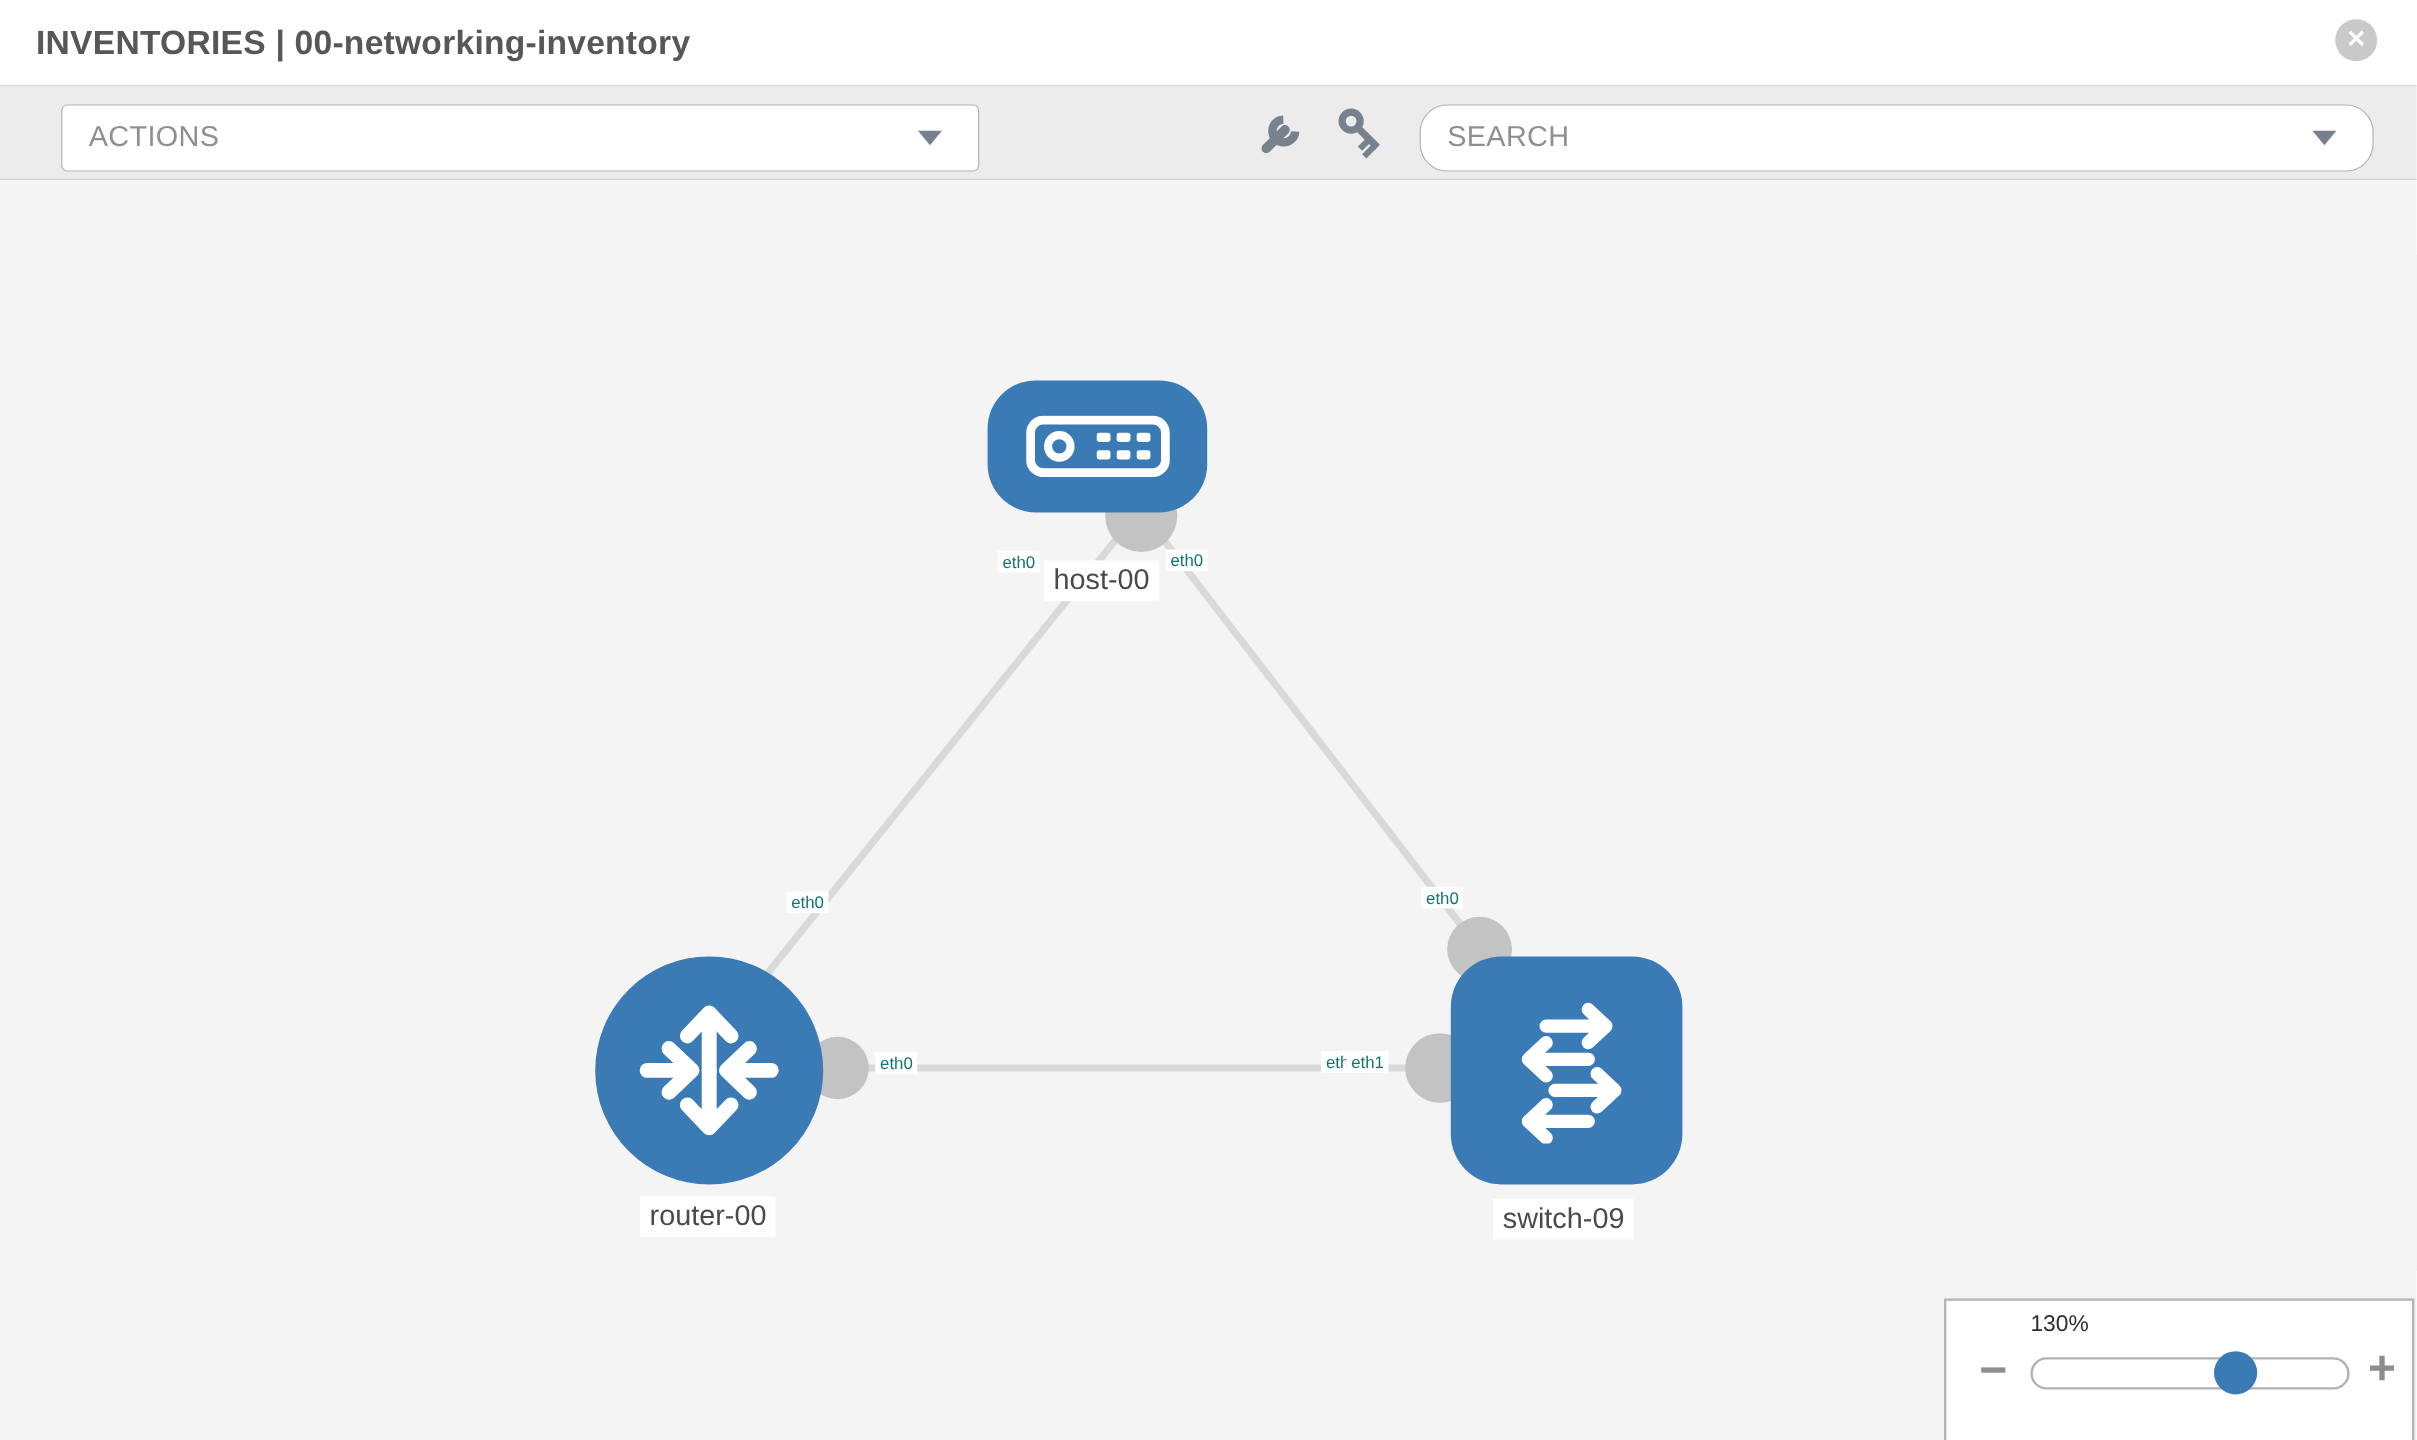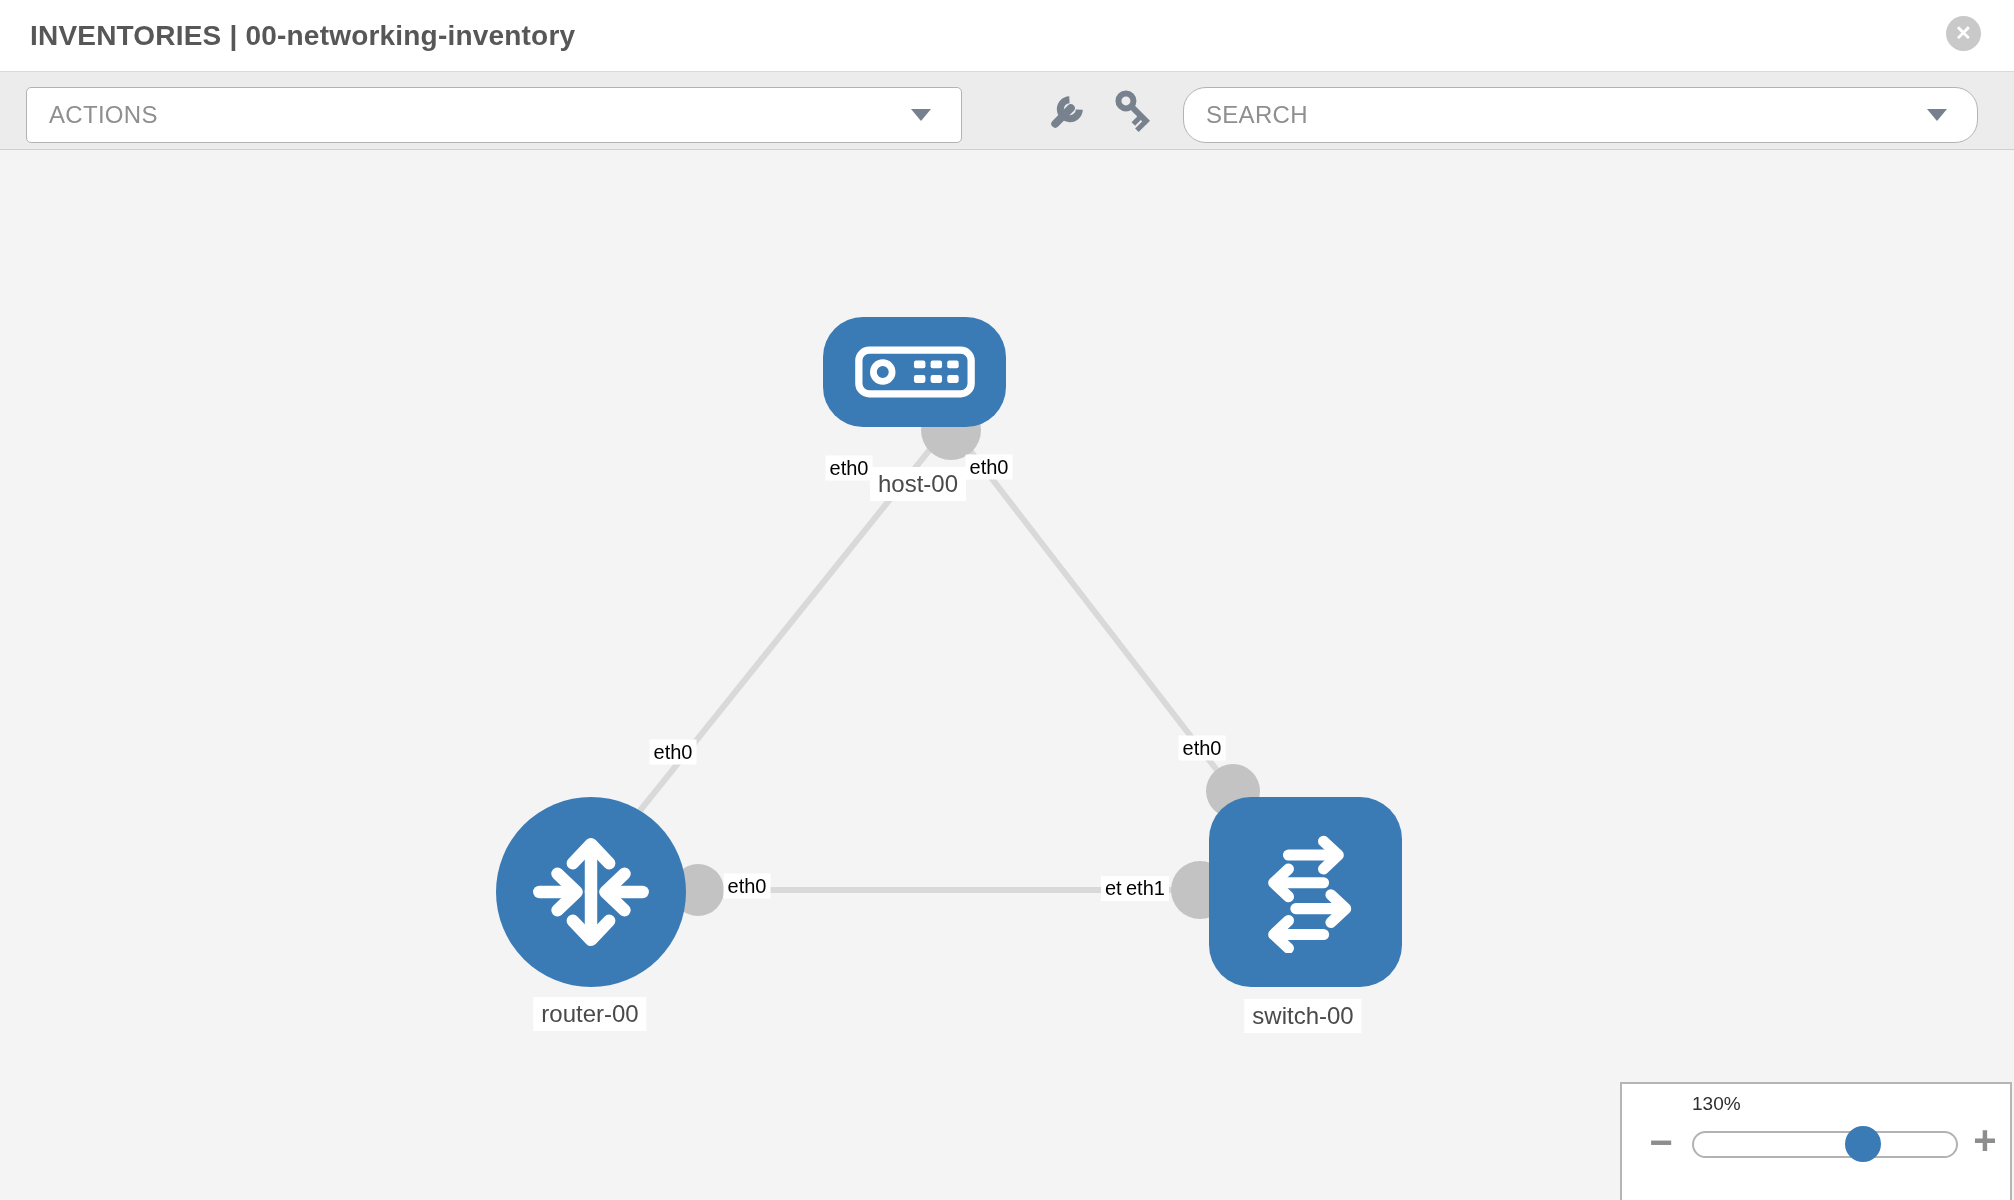--- a/index.html
+++ b/index.html
@@ -18,21 +18,21 @@
   
   .toolbar { position:absolute; left:0; top:71px; width:2014px; height:79px;
              background:#ececec; border-top:1px solid #dadada; border-bottom:1px solid #d0d0d0; z-index:6; }
   .select { position:absolute; top:15px; height:56px; background:#fff;
             border:1.5px solid #b3b3b3; border-radius:5px; display:flex;
             align-items:center; justify-content:space-between;
             padding:0 30px 0 22px; cursor:pointer; }
   .select .ph { font-size:24px; color:#8f8f8f; letter-spacing:.3px; }
   .caret { width:0; height:0; border-left:10px solid transparent;
            border-right:10px solid transparent; border-top:12px solid #76808e; }
-  .sel-actions { left:26px;  width:936px;align-items:center; }
+  .sel-actions { left:51px;  width:765px;align-items:center; }
   .sel-search  { left:1183px; width:795px;border-radius:23px; }
   .tool { position:absolute; top:18px; width:44px; height:44px; cursor:pointer; }
   .tool-wrench { left:1045px; }
   .tool-key    { left:1113px; }
 
   
   .canvas { position:absolute; left:0; top:150px; width:2014px; height:1050px;
             background:#f4f4f4; z-index:0; }
   .edges  { position:absolute; left:0; top:0; width:2014px; height:1200px;
             z-index:1; pointer-events:none; }
@@ -43,21 +43,21 @@
   .node-router { left:496px;  top:797px; width:190px; height:190px; border-radius:50%; }
   .node-switch { left:1209px; top:797px; width:193px; height:190px; border-radius:42px; }
 
   .node-label { position:absolute; transform:translate(-50%,-50%); background:#fff;
                 color:#4a4a4a; font-size:24px; padding:3px 8px; white-space:nowrap; z-index:3; }
   .lbl-host   { left:918px;  top:484px; }
   .lbl-router { left:590px;  top:1014px; }
   .lbl-switch { left:1303px; top:1016px; }
 
   .if-label { position:absolute; transform:translate(-50%,-50%); background:#fff;
-              color:#000000; font-size:20px; padding:1px 4px; white-space:nowrap; z-index:3;text-align:right; }
+              color:#0f766e; font-size:14px; padding:1px 4px; white-space:nowrap; z-index:3;text-align:right; }
   .if-a { left:673px;  top:752px; }
   .if-b { left:1202px; top:748px; }
   .if-c { left:849px;  top:468px; }
   .if-d { left:989px;  top:467px; }
   .if-e { left:747px;  top:886px; }
   .if-f1 { left:1101px; top:876px; transform:none; z-index:3; }
   .if-f2 { left:1122px; top:876px; transform:none; z-index:4; }
 
   
   .zoom-panel { position:absolute; left:1620px; top:1082px; width:392px; height:140px;
@@ -170,21 +170,21 @@
         <line x1="54" y1="84" x2="104" y2="84"></line>
         <polyline points="92,69 108,84 92,99"></polyline>
         <line x1="84" y1="112" x2="34" y2="112"></line>
         <polyline points="46,97 30,112 46,127"></polyline>
       </g>
     </svg>
   </div>
 
   <div class="node-label lbl-host">host-00</div>
   <div class="node-label lbl-router">router-00</div>
-  <div class="node-label lbl-switch">switch-00</div>
+  <div class="node-label lbl-switch">switch-09</div>
 
   <div class="if-label if-c">eth0</div>
   <div class="if-label if-d">eth0</div>
   <div class="if-label if-a">eth0</div>
   <div class="if-label if-b">eth0</div>
   <div class="if-label if-e">eth0</div>
   <div class="if-label if-f1">eth1</div>
   <div class="if-label if-f2">eth1</div>
 
   <div class="zoom-panel"></div>

